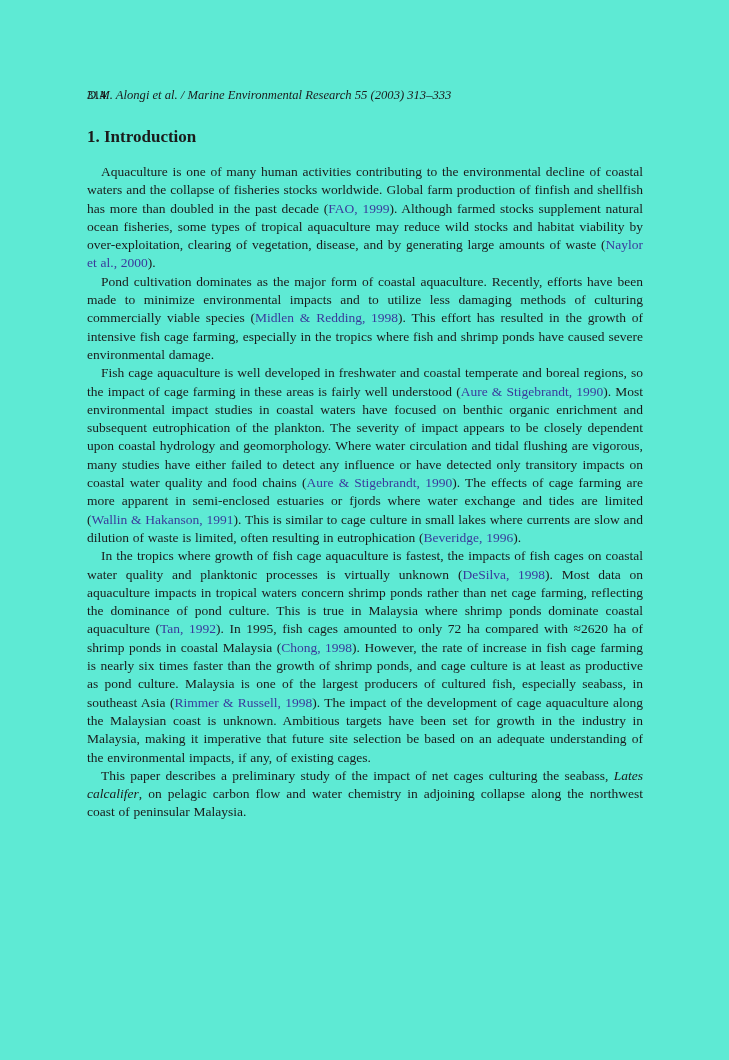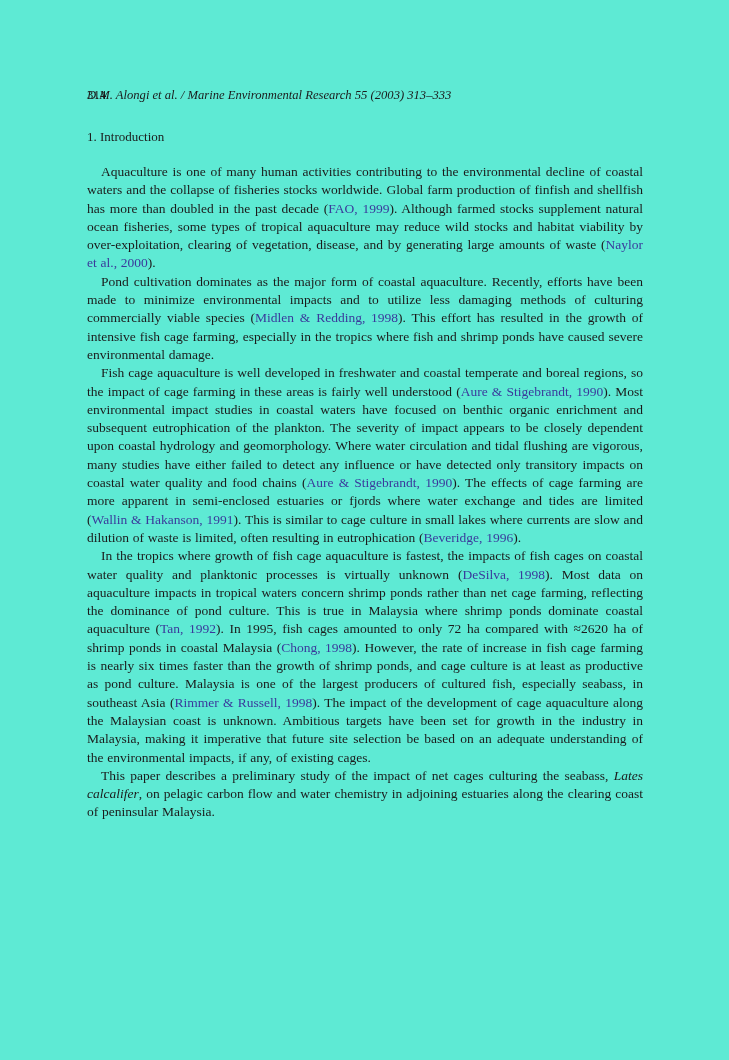--- a/index.html
+++ b/index.html
@@ -34,22 +34,22 @@
     font-style: normal;
     letter-spacing: 0.2px;
   }
   .running-title {
     display: block;
     text-align: left;
     font-style: italic;
   }
   .section-heading {
     margin: 24px 0 0 0;
-    font-size: 13px;
-    font-weight: normal;
+    font-size: 17px;
+    font-weight: bold;
     line-height: 18px;
   }
   .body-text {
     margin-top: 17px;
   }
   .para {
     margin: 0;
     font-size: 13.5px;
     line-height: 18.3px;
     text-align: justify;
@@ -74,16 +74,16 @@
     <span class="running-title">D.M. Alongi et al. / Marine Environmental Research 55 (2003) 313–333</span>
   </div>
 
   <h2 class="section-heading">1. Introduction</h2>
 
   <div class="body-text">
       <p class="para"><span>Aquaculture is one of many human activities contributing to the environmental decline of coastal waters and the collapse of fisheries stocks worldwide. Global farm production of finfish and shellfish has more than doubled in the past decade (</span><span class="cite">FAO, 1999</span><span>). Although farmed stocks supplement natural ocean fisheries, some types of tropical aquaculture may reduce wild stocks and habitat viability by over-exploitation, clearing of vegetation, disease, and by generating large amounts of waste (</span><span class="cite">Naylor et al., 2000</span><span>).</span></p>
       <p class="para"><span>Pond cultivation dominates as the major form of coastal aquaculture. Recently, efforts have been made to minimize environmental impacts and to utilize less damaging methods of culturing commercially viable species (</span><span class="cite">Midlen &amp; Redding, 1998</span><span>). This effort has resulted in the growth of intensive fish cage farming, especially in the tropics where fish and shrimp ponds have caused severe environmental damage.</span></p>
       <p class="para"><span>Fish cage aquaculture is well developed in freshwater and coastal temperate and boreal regions, so the impact of cage farming in these areas is fairly well understood (</span><span class="cite">Aure &amp; Stigebrandt, 1990</span><span>). Most environmental impact studies in coastal waters have focused on benthic organic enrichment and subsequent eutrophication of the plankton. The severity of impact appears to be closely dependent upon coastal hydrology and geomorphology. Where water circulation and tidal flushing are vigorous, many studies have either failed to detect any influence or have detected only transitory impacts on coastal water quality and food chains (</span><span class="cite">Aure &amp; Stigebrandt, 1990</span><span>). The effects of cage farming are more apparent in semi-enclosed estuaries or fjords where water exchange and tides are limited (</span><span class="cite">Wallin &amp; Hakanson, 1991</span><span>). This is similar to cage culture in small lakes where currents are slow and dilution of waste is limited, often resulting in eutrophication (</span><span class="cite">Beveridge, 1996</span><span>).</span></p>
       <p class="para"><span>In the tropics where growth of fish cage aquaculture is fastest, the impacts of fish cages on coastal water quality and planktonic processes is virtually unknown (</span><span class="cite">DeSilva, 1998</span><span>). Most data on aquaculture impacts in tropical waters concern shrimp ponds rather than net cage farming, reflecting the dominance of pond culture. This is true in Malaysia where shrimp ponds dominate coastal aquaculture (</span><span class="cite">Tan, 1992</span><span>). In 1995, fish cages amounted to only 72 ha compared with ≈2620 ha of shrimp ponds in coastal Malaysia (</span><span class="cite">Chong, 1998</span><span>). However, the rate of increase in fish cage farming is nearly six times faster than the growth of shrimp ponds, and cage culture is at least as productive as pond culture. Malaysia is one of the largest producers of cultured fish, especially seabass, in southeast Asia (</span><span class="cite">Rimmer &amp; Russell, 1998</span><span>). The impact of the development of cage aquaculture along the Malaysian coast is unknown. Ambitious targets have been set for growth in the industry in Malaysia, making it imperative that future site selection be based on an adequate understanding of the environmental impacts, if any, of existing cages.</span></p>
-      <p class="para"><span>This paper describes a preliminary study of the impact of net cages culturing the seabass, </span><span class="ital">Lates calcalifer</span><span>, on pelagic carbon flow and water chemistry in adjoining estuaries along the clearing coast of peninsular Malaysia.</span></p>
+      <p class="para"><span>This paper describes a preliminary study of the impact of net cages culturing the seabass, </span><span class="ital">Lates calcalifer</span><span>, on pelagic carbon flow and water chemistry in adjoining collapse along the northwest coast of peninsular Malaysia.</span></p>
     </div>
 
 </div>
 
 </body></html>

